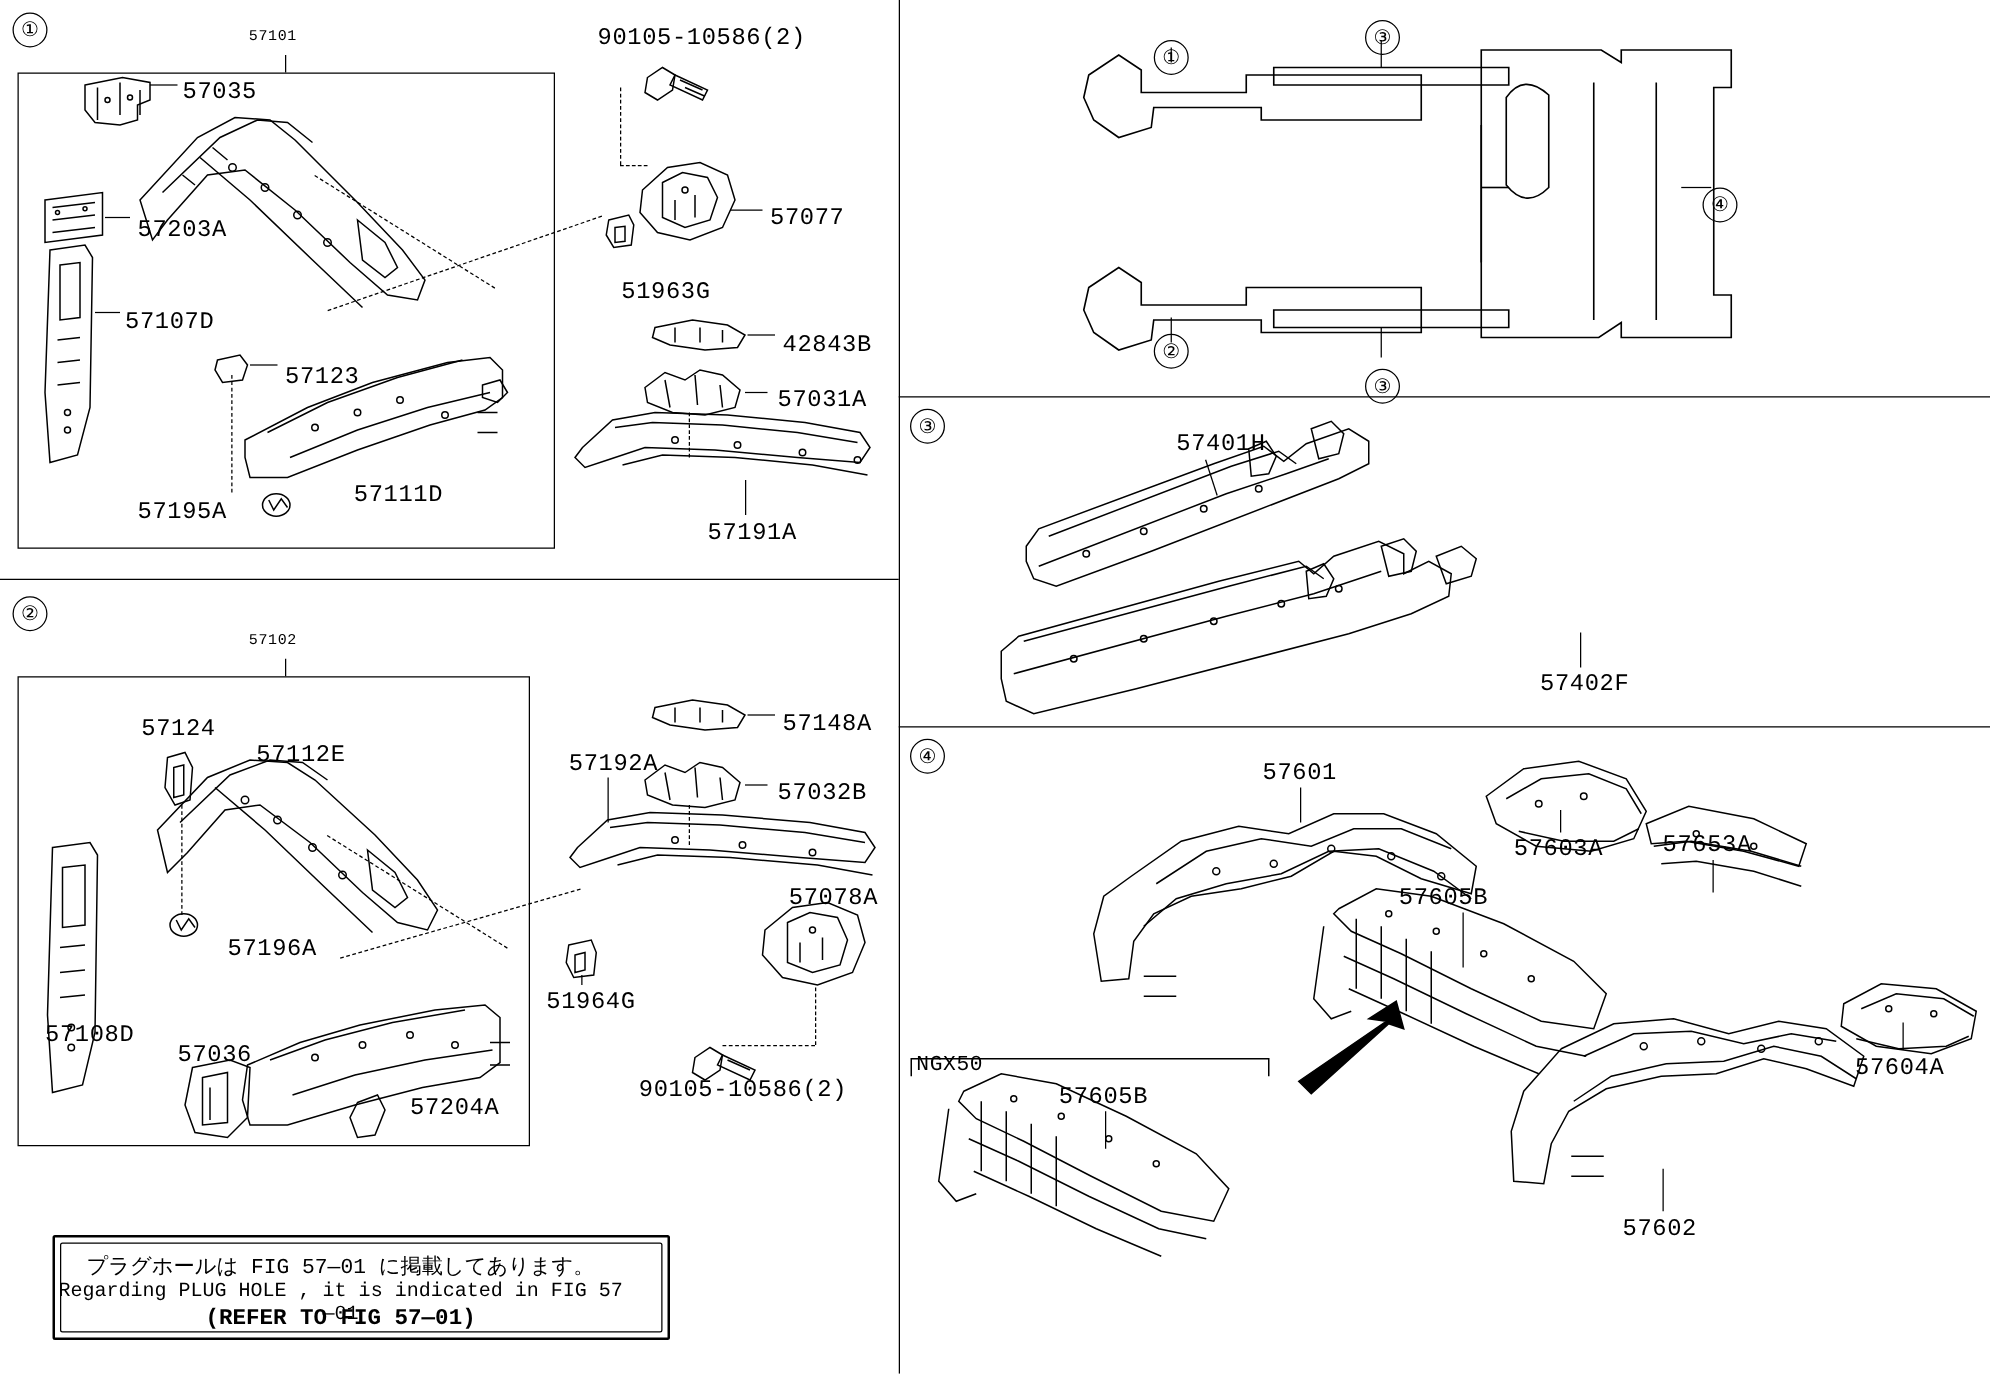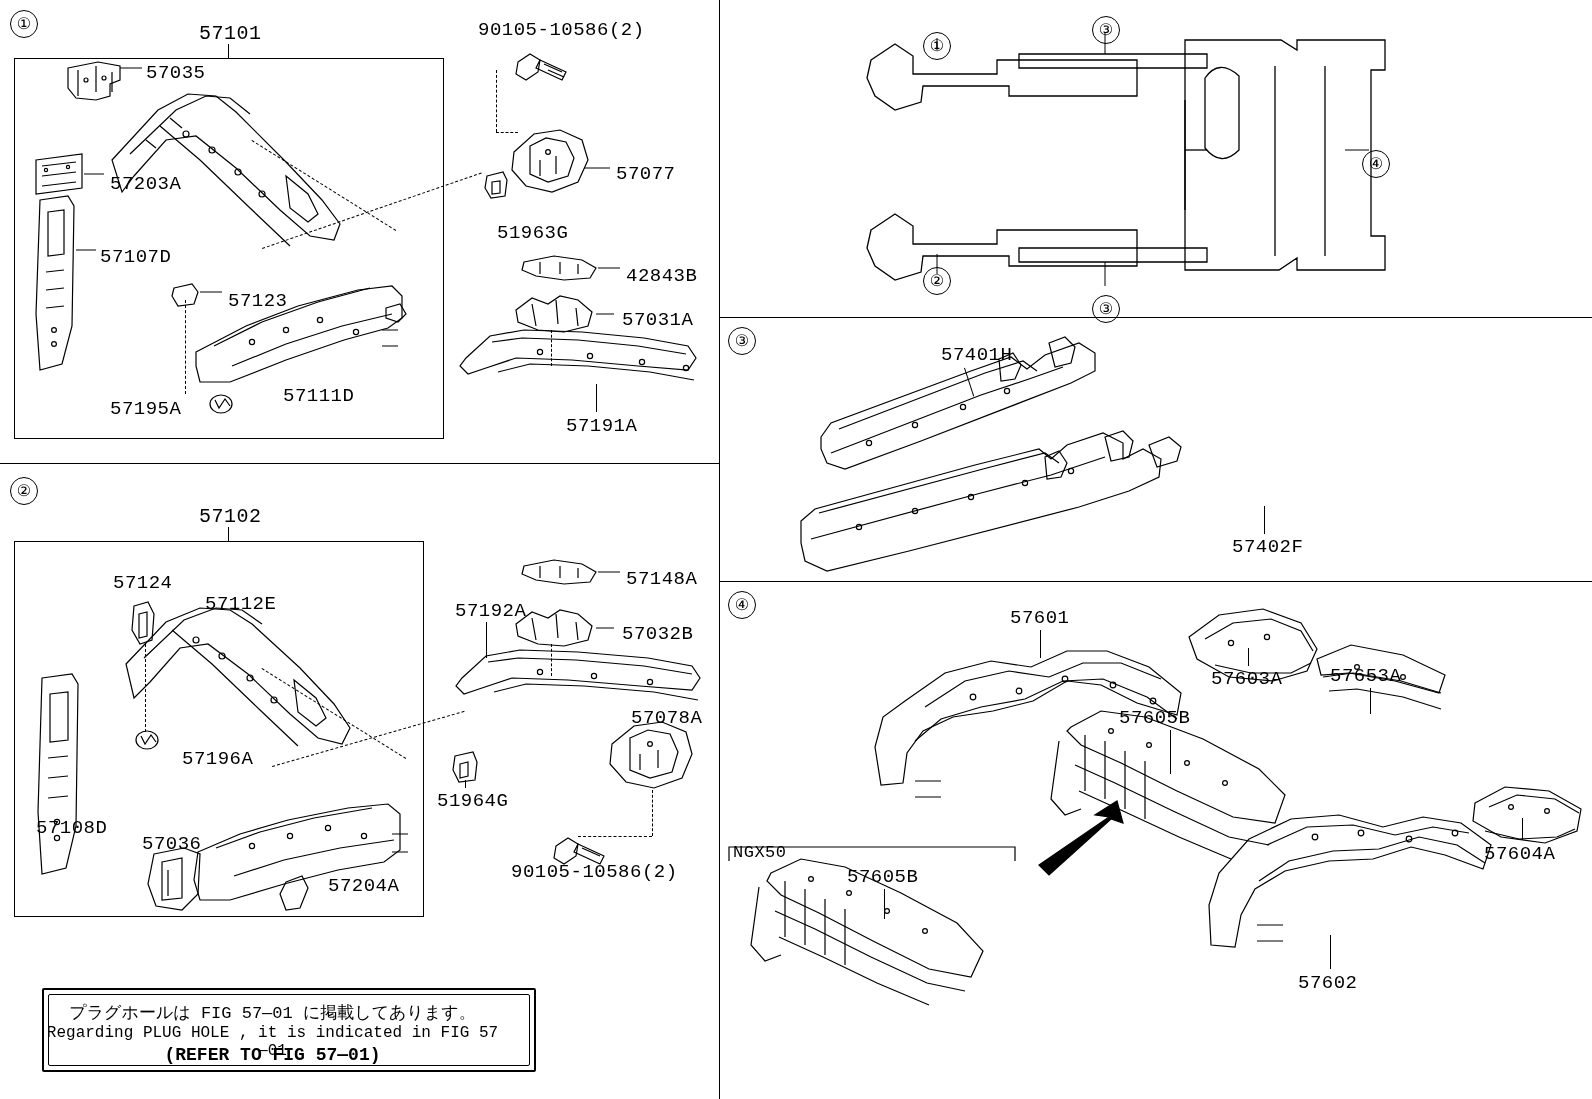--- a/index.html
+++ b/index.html
@@ -1,21 +1,21 @@
 <!DOCTYPE html>
 <html><head>
 <meta charset="utf-8">
 <style>
   html,body{margin:0;padding:0;background:#ffffff;}
   body{width:1592px;height:1099px;position:relative;font-family:"Liberation Sans",sans-serif;color:#000;overflow:hidden;}
   .root{position:absolute;left:0;top:0;width:1592px;height:1099px;}
 
   
   .lbl{position:absolute;white-space:nowrap;font-size:19px;letter-spacing:.5px;font-family:"Liberation Mono",monospace;}
-  .lbl.big{font-size:20px;}
+  .lbl.big{font-size:12px;}
   .line{position:absolute;background:#000;}
   .hline{height:1px;}
   .vline{width:1px;}
   .box{position:absolute;border:1px solid #000;}
   .circnum{position:absolute;width:26px;height:26px;border:1.5px solid #000;border-radius:50%;
            font-size:16px;font-family:"Liberation Mono",monospace;display:flex;align-items:center;justify-content:center;}
   .dash{position:absolute;border-top:1px dashed #000;height:0;}
   .dashv{position:absolute;border-left:1px dashed #000;width:0;}
   svg{position:absolute;left:0;top:0;overflow:visible;}
   .note{position:absolute;border:2px solid #000;border-radius:2px;}

